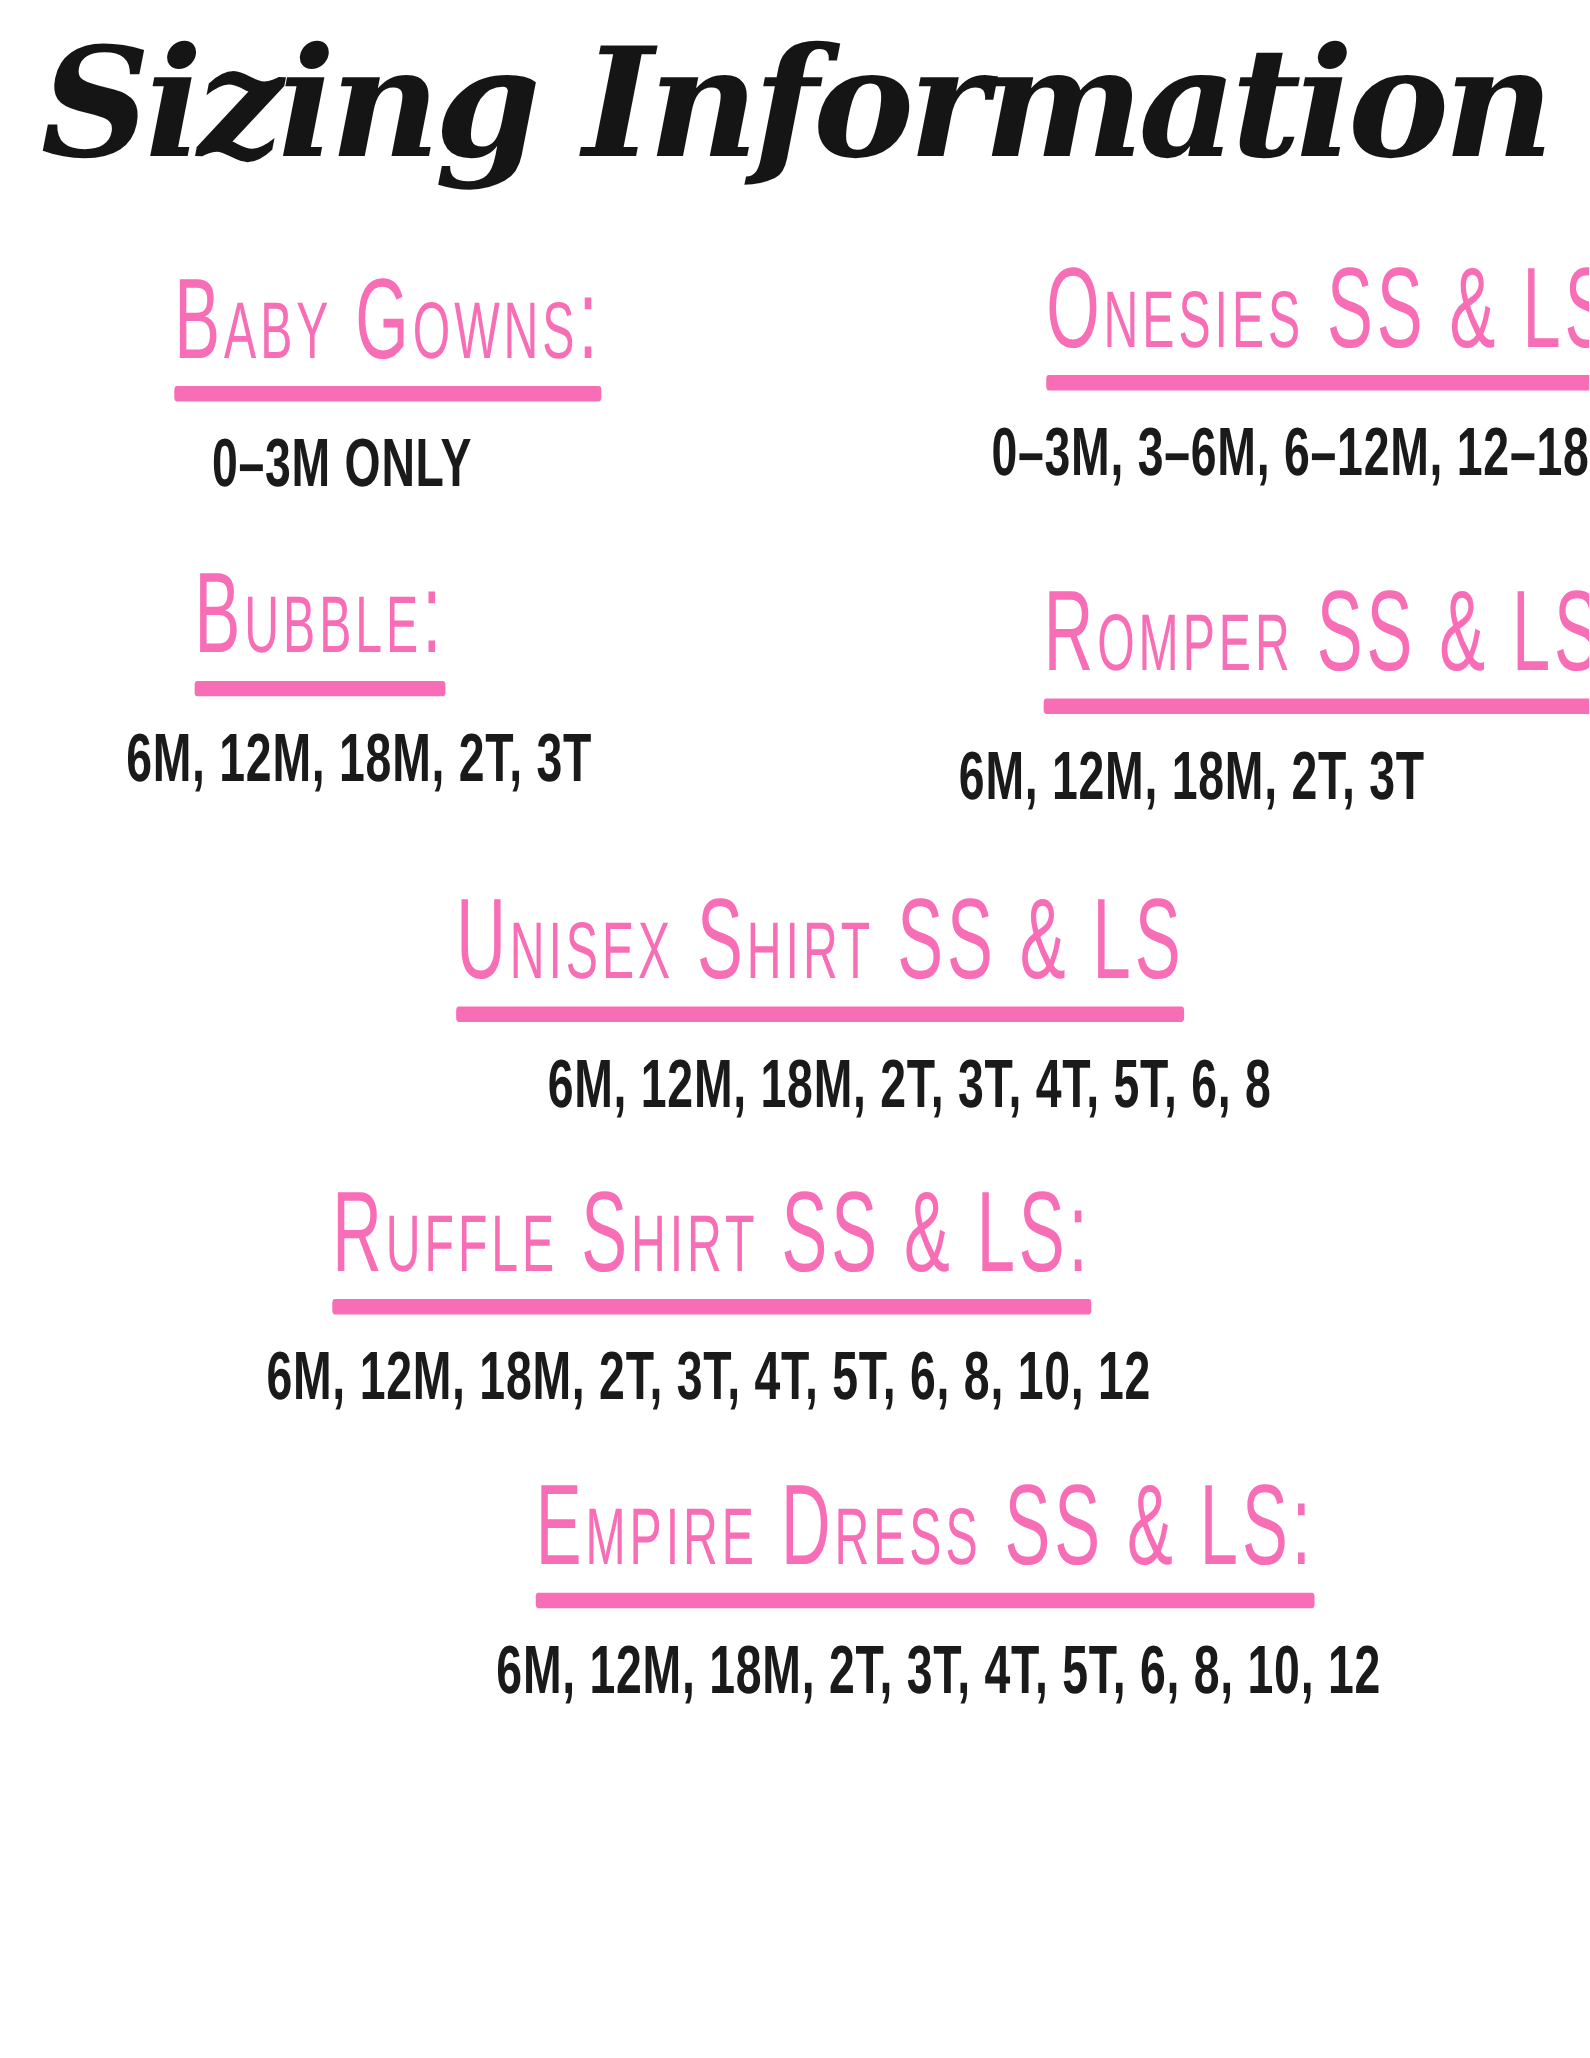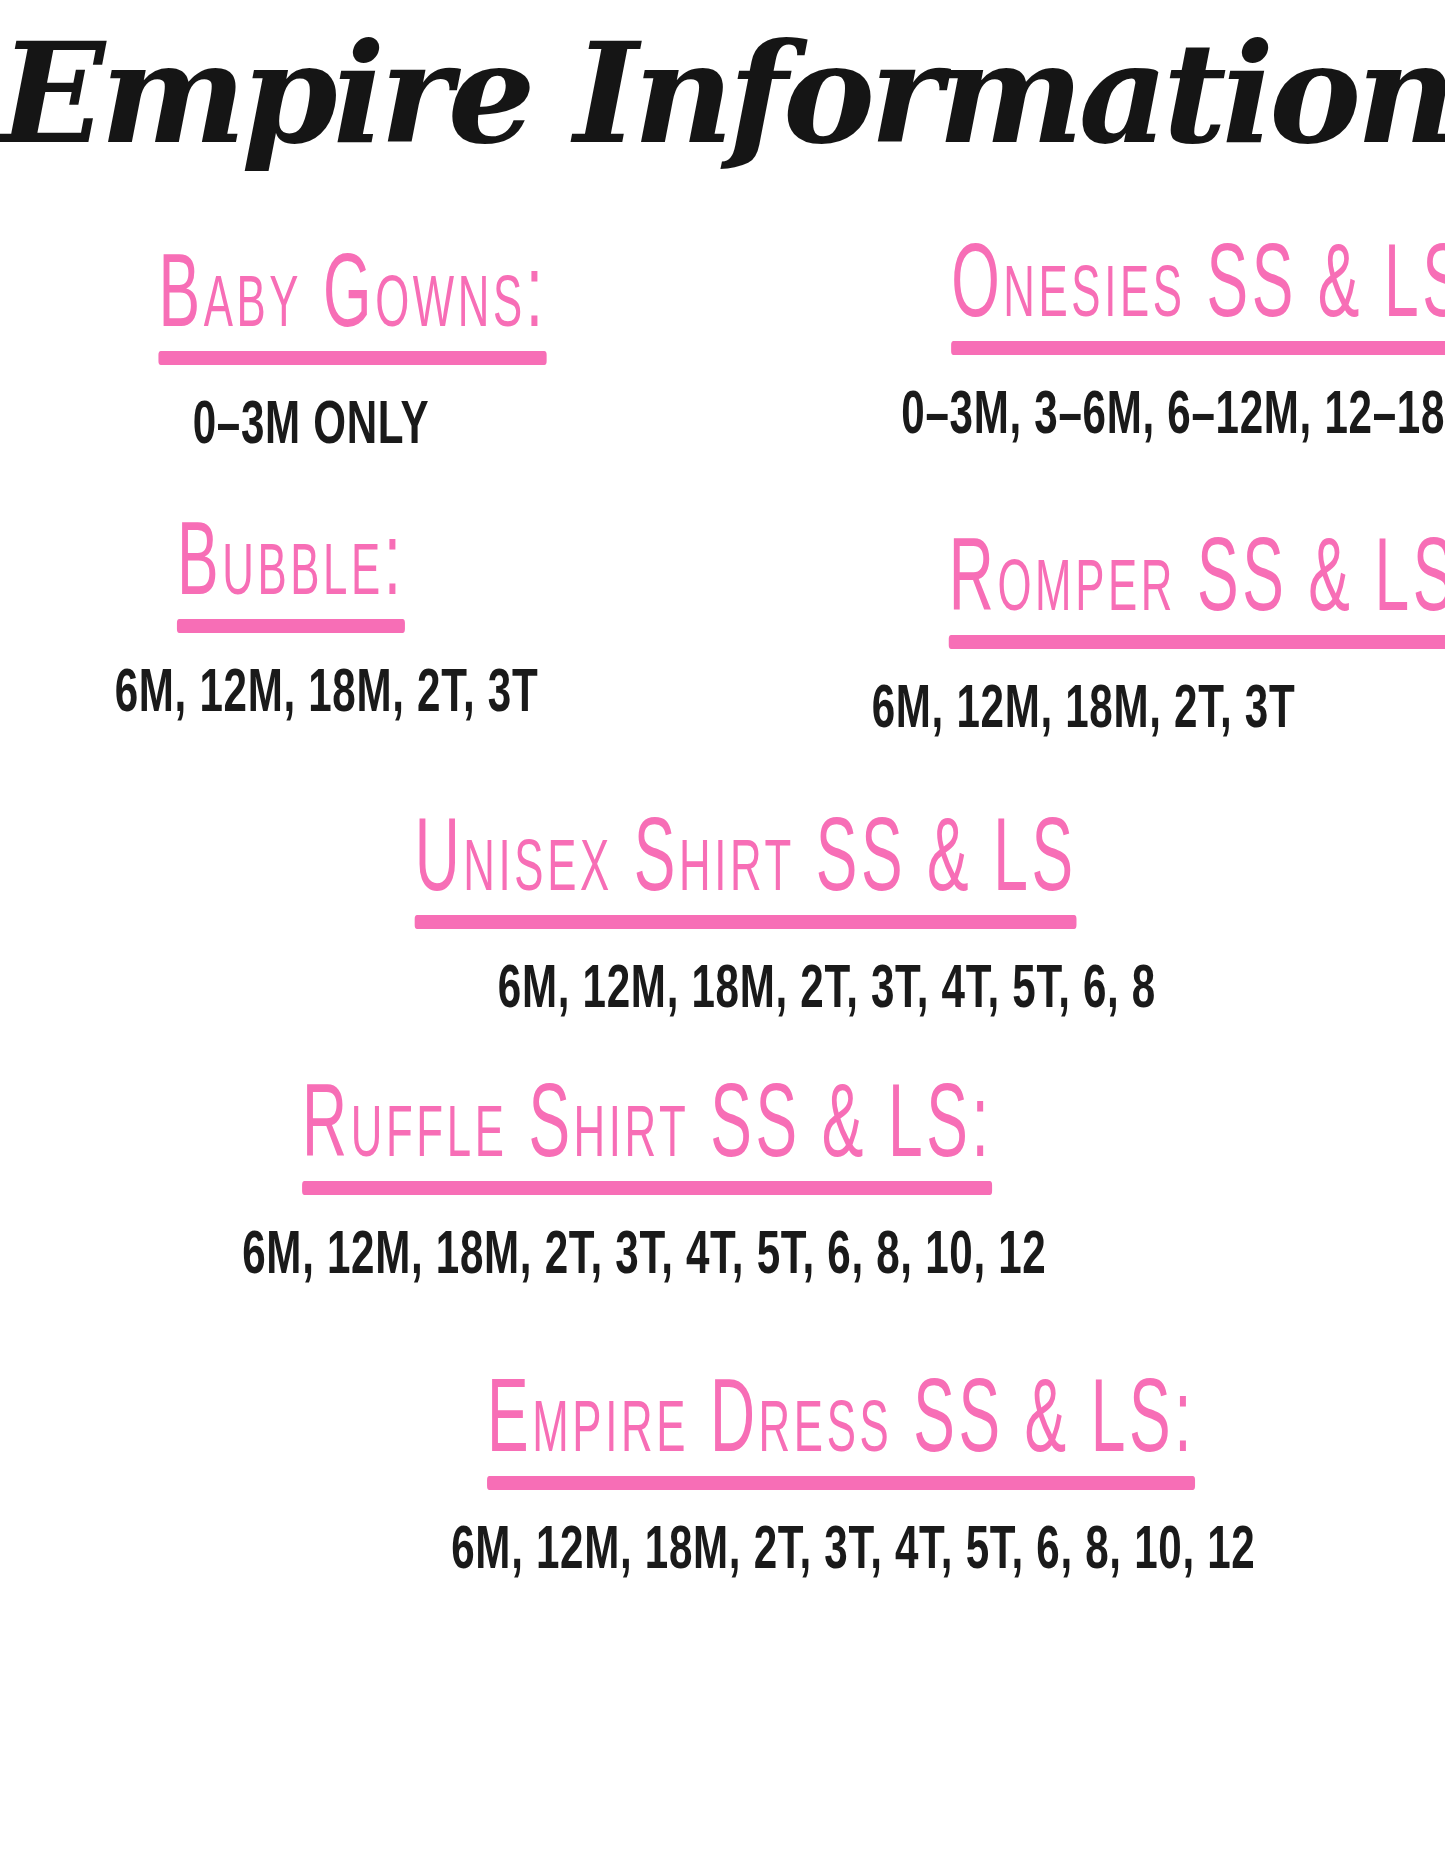--- a/index.html
+++ b/index.html
@@ -69,28 +69,28 @@
     color: #1a1a1a;
   }
 
   
   .sec-baby-gowns   { left: 15px;  width: 470px;  top: 238px; }
   .sec-onesies      { left: 765px; width: 630px;  top: 228px; }
   .sec-bubble       { left: 15px;  width: 480px;  top: 506px; }
   .sec-romper       { left: 765px; width: 630px;  top: 522px; }
   .sec-unisex-shirt { left: 0;     width: 1311px; top: 802px; }
   .sec-ruffle-shirt { left: 0;     width: 1236px; top: 1068px; }
-  .sec-empire-dress { left: 0;     width: 1445px; top: 1335px; margin-top: 28px; }
+  .sec-empire-dress { left: 0;     width: 1445px; top: 1335px; }
 </style>
 </head>
 <body>
 
 <div class="page">
 
-  <div class="title">Empire Information</div>
+  <div class="title">Sizing Information</div>
 
   <div class="section sec-baby-gowns">
     <div class="hwrap">
       <div class="heading">Baby Gowns:</div>
       <div class="underline"></div>
     </div>
     <br>
     <div class="swrap">
       <div class="sizes">0–3M ONLY</div>
     </div>

